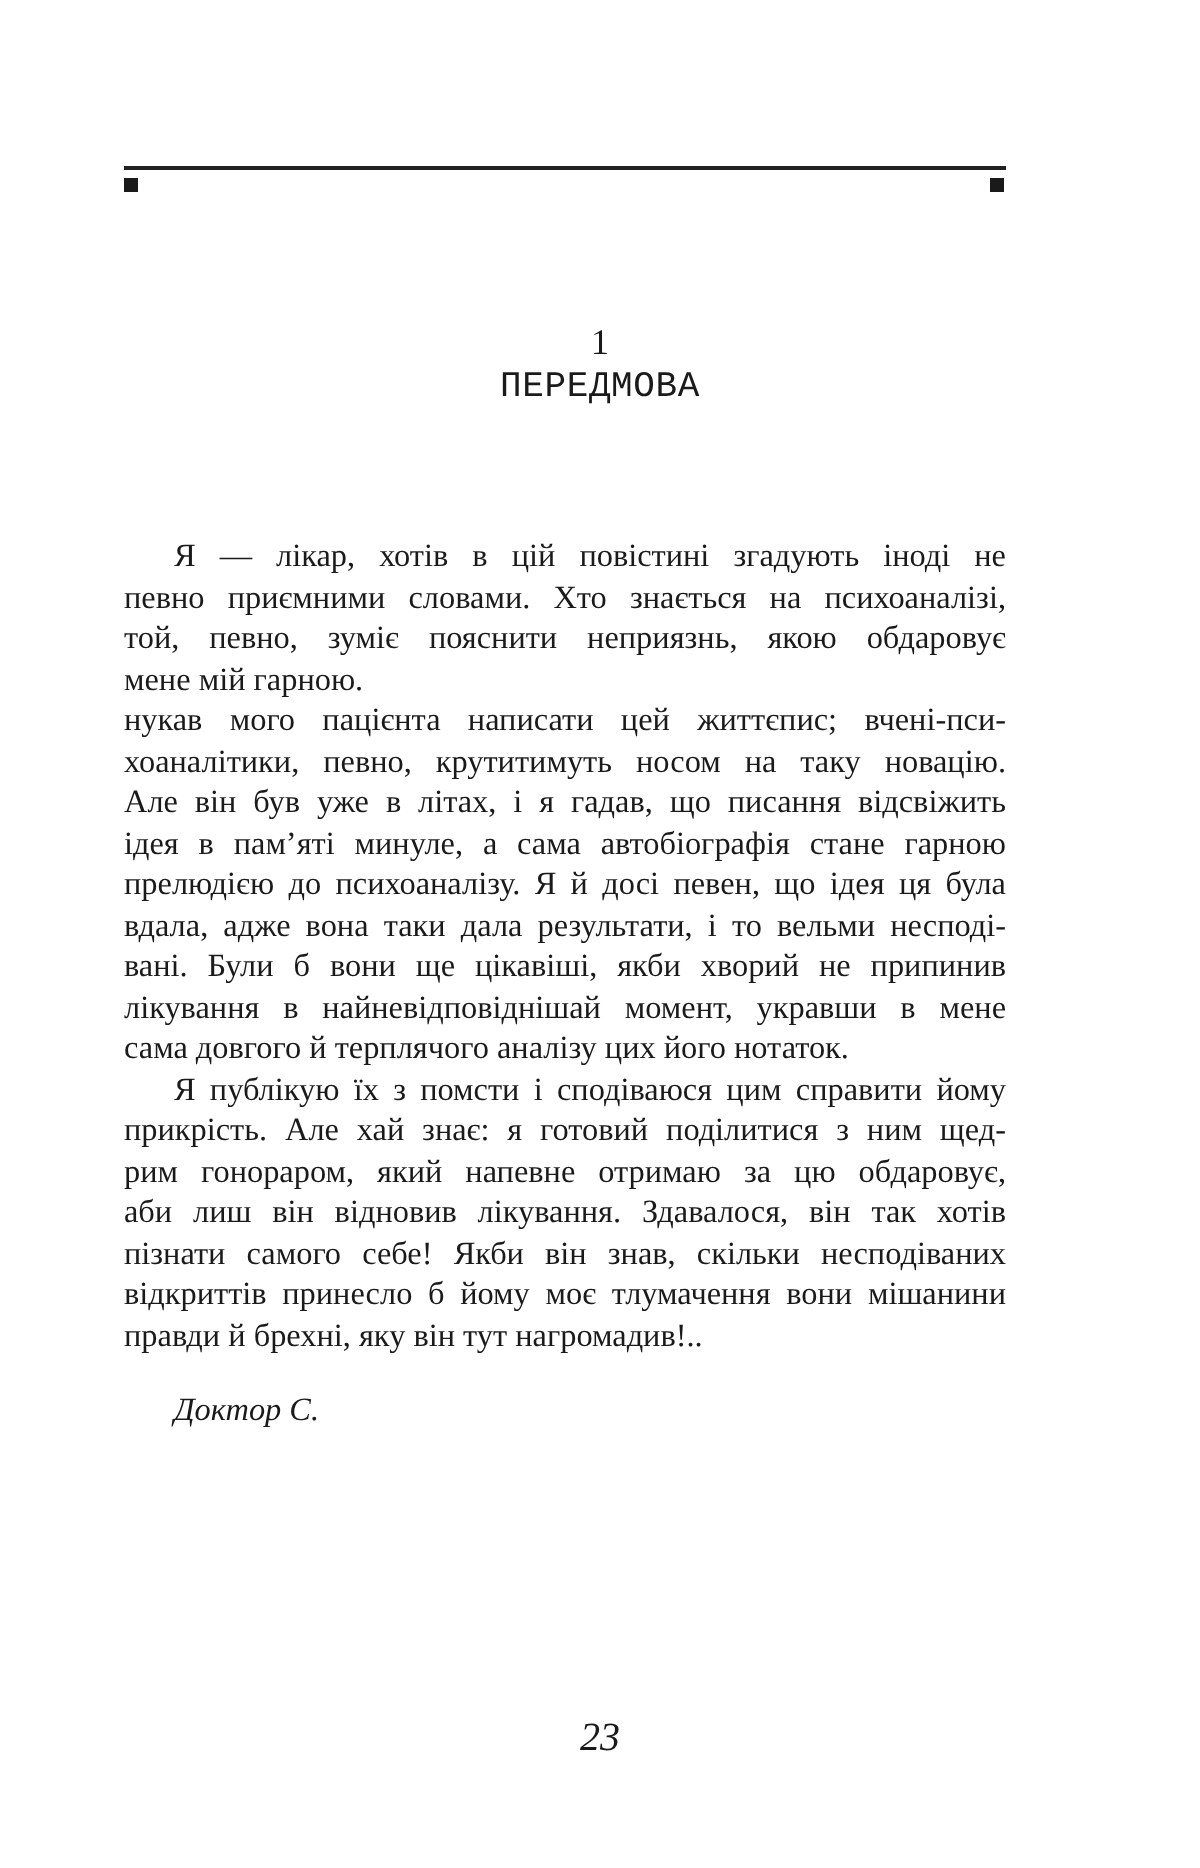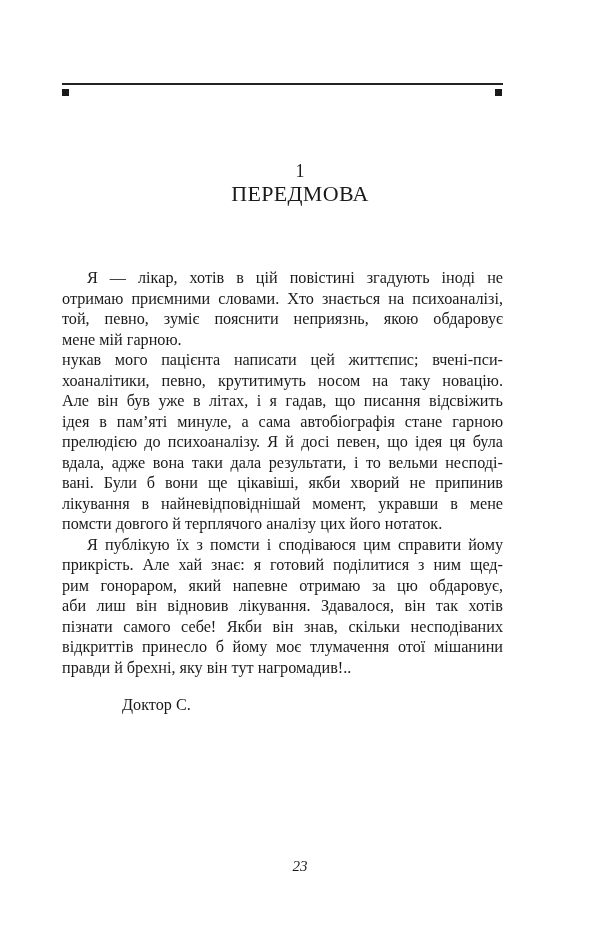--- a/index.html
+++ b/index.html
@@ -46,23 +46,24 @@
       text-align: center;
       font-size: 18px;
       line-height: 22px;
     }
     .chapter-title {
       position: absolute;
       left: 0;
       width: 600px;
       top: 183px;
       text-align: center;
-      font-size: 22px;
+      font-size: 18px;
       line-height: 22px;
       letter-spacing: 0.3px;
+      font-family: Liberation Mono, monospace;
     }
 
     .body-text {
       position: absolute;
       left: 62px;
       top: 268px;
       width: 441px;
       font-size: 16.2px;
       line-height: 20.5px;
       text-align: justify;
@@ -79,66 +80,66 @@
     .line.indent {
       text-indent: 25px;
     }
 
     .signature {
       position: absolute;
       left: 87px;
       top: 695px;
       font-size: 16.2px;
       line-height: 20px;
-      margin-left: 35px;
+      font-style: italic;
     }
 
     .page-number {
       position: absolute;
       left: 0;
       width: 600px;
       top: 858px;
       text-align: center;
-      font-size: 15px;
+      font-size: 20px;
       font-style: italic;
     }
   </style>
 </head>
 <body>
 
 <div class="page">
   <div class="header-rule"></div>
   <div class="header-square left"></div>
   <div class="header-square right"></div>
 
   <div class="chapter-number">1</div>
   <div class="chapter-title">ПЕРЕДМОВА</div>
 
   <div class="body-text">
 
     <span class="line indent">Я — лікар, хотів в цій повістині згадують іноді не</span>
-    <span class="line">отримаю приємними словами. Хто знається на психоаналізі,</span>
+    <span class="line">певно приємними словами. Хто знається на психоаналізі,</span>
     <span class="line">той, певно, зуміє пояснити неприязнь, якою обдаровує</span>
     <span class="line last">мене мій гарною.</span>
 
     <span class="line">нукав мого пацієнта написати цей життєпис; вчені-пси-</span>
     <span class="line">хоаналітики, певно, крутитимуть носом на таку новацію.</span>
     <span class="line">Але він був уже в літах, і я гадав, що писання відсвіжить</span>
     <span class="line">ідея в пам’яті минуле, а сама автобіографія стане гарною</span>
     <span class="line">прелюдією до психоаналізу. Я й досі певен, що ідея ця була</span>
     <span class="line">вдала, адже вона таки дала результати, і то вельми несподі-</span>
     <span class="line">вані. Були б вони ще цікавіші, якби хворий не припинив</span>
     <span class="line">лікування в найневідповіднішай момент, укравши в мене</span>
-    <span class="line last">помсти довгого й терплячого аналізу цих його нотаток.</span>
+    <span class="line last">сама довгого й терплячого аналізу цих його нотаток.</span>
 
     <span class="line indent">Я публікую їх з помсти і сподіваюся цим справити йому</span>
     <span class="line">прикрість. Але хай знає: я готовий поділитися з ним щед-</span>
     <span class="line">рим гонораром, який напевне отримаю за цю обдаровує,</span>
     <span class="line">аби лиш він відновив лікування. Здавалося, він так хотів</span>
     <span class="line">пізнати самого себе! Якби він знав, скільки несподіваних</span>
-    <span class="line">відкриттів принесло б йому моє тлумачення отої мішанини</span>
+    <span class="line">відкриттів принесло б йому моє тлумачення вони мішанини</span>
     <span class="line last">правди й брехні, яку він тут нагромадив!..</span>
   </div>
 
   <div class="signature">Доктор С.</div>
 
   <div class="page-number">23</div>
 </div>
 
 </body></html>

